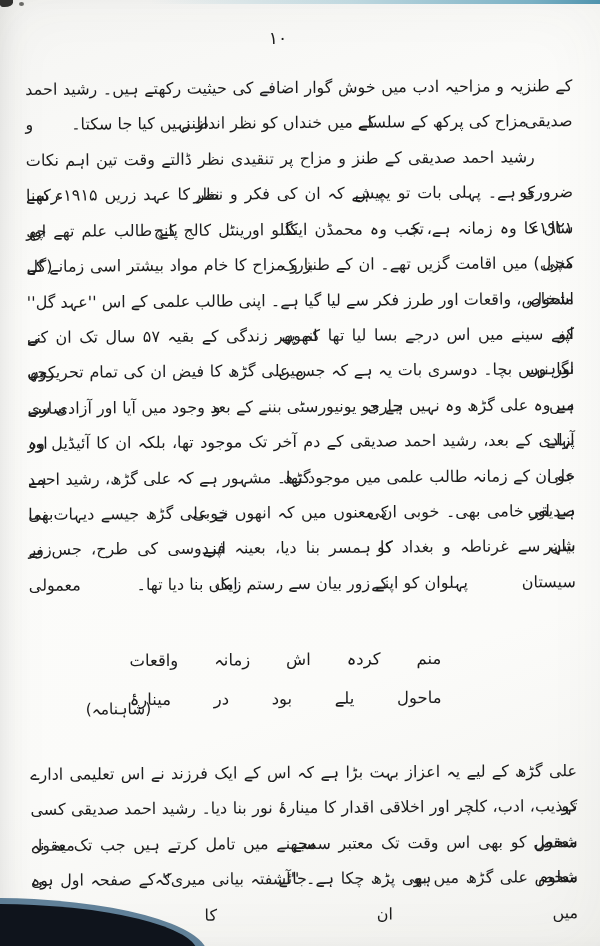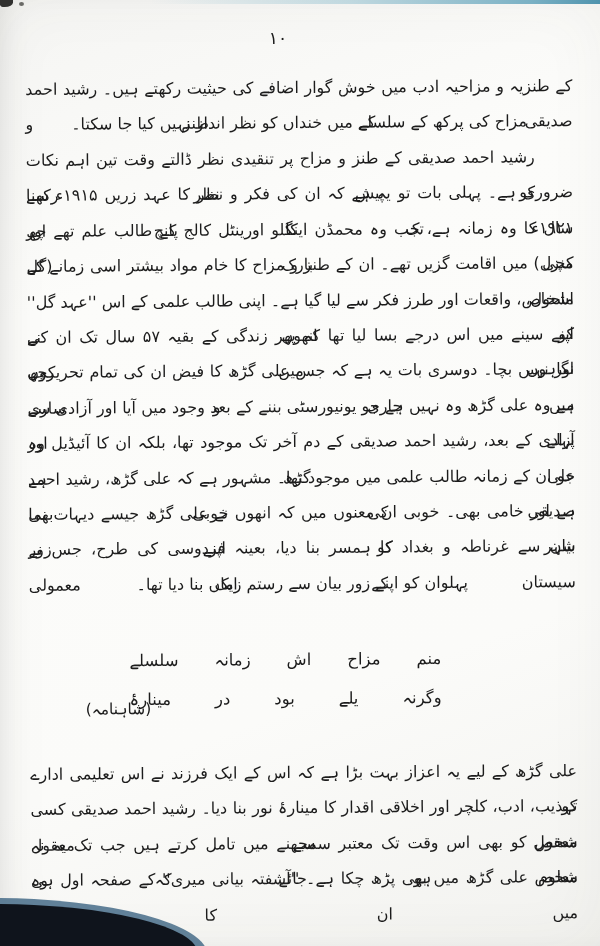--- a/index.html
+++ b/index.html
@@ -90,27 +90,27 @@
       <div class="line">آزادی کے بعد، رشید احمد صدیقی کے دم آخر تک موجود تھا، بلکہ ان کا آئیڈیل وہ علی گڑھ ہے</div>
       <div class="line">جو ان کے زمانہ طالب علمی میں موجود تھا۔ مشہور ہے کہ علی گڑھ، رشید احمد صدیقی کی خوبی بھی</div>
       <div class="line">ہے اور خامی بھی۔ خوبی ان معنوں میں کہ انھوں نے علی گڑھ جیسے دیہات نما شہر کو اپنے زور</div>
       <div class="line">بیان سے غرناطہ و بغداد کا ہمسر بنا دیا، بعینہ فردوسی کی طرح، جس نے سیستان کے ایک معمولی</div>
       <div class="line center">پہلوان کو اپنے زور بیان سے رستم زماں بنا دیا تھا۔</div>
     </div>
 
     <div class="poem">
       <div class="verse">
         <span>منم</span>
-        <span>مزاح</span>
+        <span>کردہ</span>
         <span>اش</span>
         <span>زمانہ</span>
-        <span>سلسلے</span>
+        <span>واقعات</span>
       </div>
       <div class="verse">
-        <span>وگرنہ</span>
+        <span>ماحول</span>
         <span>یلے</span>
         <span>بود</span>
         <span>در</span>
         <span>مینارۂ</span>
       </div>
     </div>
 
     <div class="attribution">(شاہنامہ)</div>
 
     <div class="para para-3">

